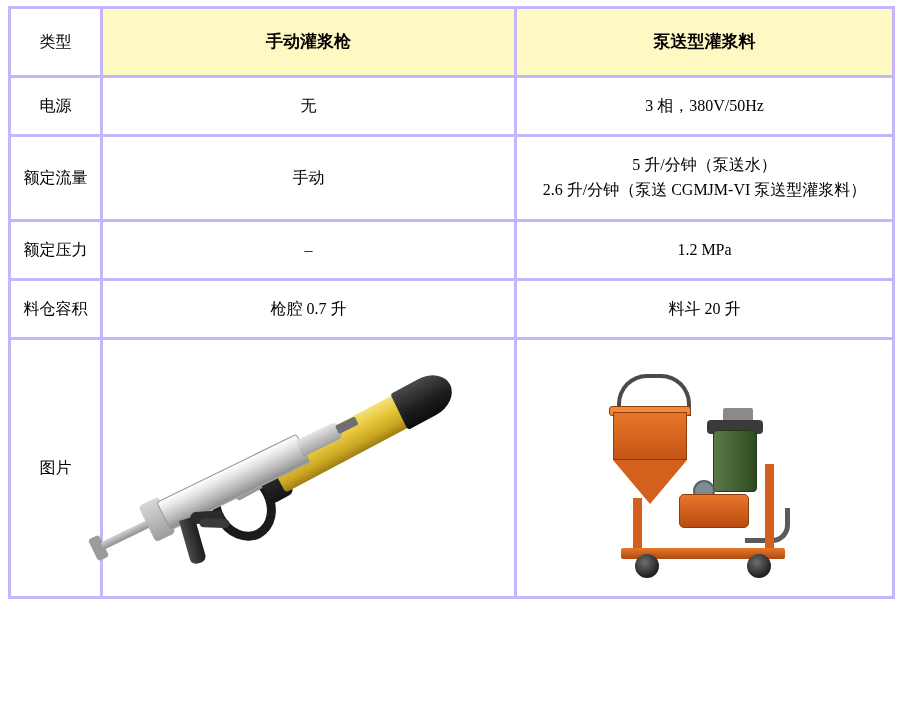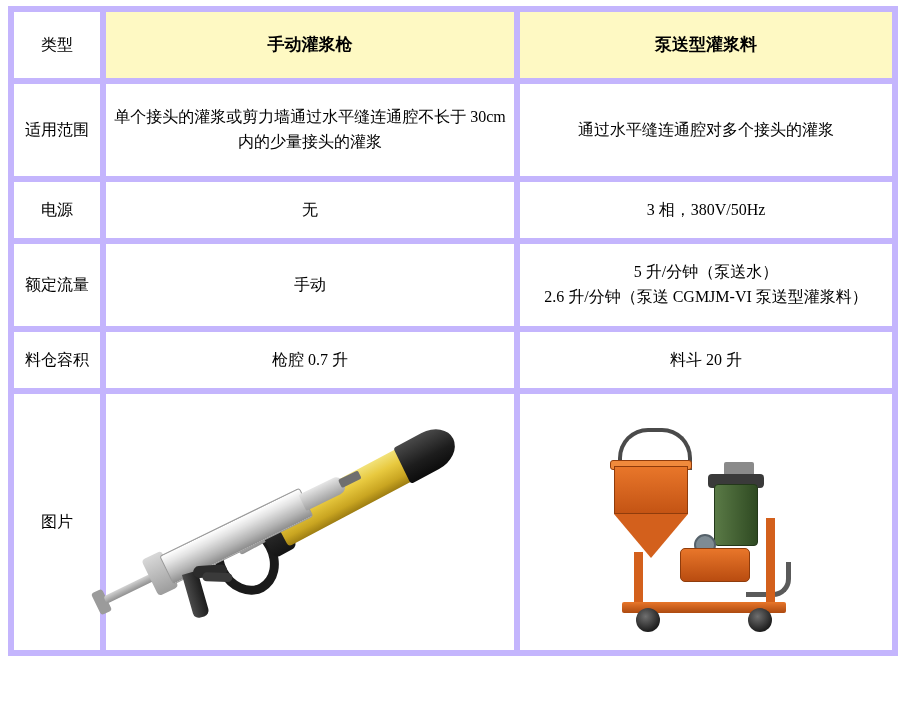--- a/index.html
+++ b/index.html
@@ -25,21 +25,21 @@
   table.spec {
     border-collapse: collapse;
     width: 884px;
     table-layout: fixed;
     border-top: 2px solid #6f6a58;
     border-bottom: 2px solid #6f6a58;
     border-left: 1px solid #b9b4a2;
     border-right: 1px solid #b9b4a2;
   }
   table.spec td {
-    border: 6px solid #c4b5fd;
+    border: 3px solid #c4b5fd;
     vertical-align: middle;
     text-align: center;
     font-size: 16px;
     line-height: 1.55;
     padding: 7px 8px;
   }
   col.c1 { width: 92px; }
   col.c2 { width: 414px; }
   col.c3 { width: 378px; }
 
@@ -388,41 +388,41 @@
         <col class="c3">
     </colgroup>
     <tbody>
       <tr class="header-row">
         <td class="label-cell">类型</td>
         <td>手动灌浆枪</td>
         <td>泵送型灌浆料</td>
       </tr>
 
 
-      <tr class="r-scope">
-        <td class="label-cell">适用范围</td>
-        <td class="just">单个接头的灌浆或剪力墙通过水平缝连通腔不长于 30cm 内的少量接头的灌浆</td>
-        <td>通过水平缝连通腔对多个接头的灌浆</td>
-      </tr>
 
       <tr class="r-power">
         <td class="label-cell">电源</td>
         <td>无</td>
         <td>3 相，380V/50Hz</td>
       </tr>
 
       <tr class="r-flow">
         <td class="label-cell">额定流量</td>
         <td>手动</td>
         <td class="two-line">
           <span>5 升/分钟（泵送水）</span>
           <span>2.6 升/分钟（泵送 CGMJM-VI 泵送型灌浆料）</span>
         </td>
       </tr>
 
+      <tr class="r-pressure">
+        <td class="label-cell">额定压力</td>
+        <td>–</td>
+        <td>1.2 MPa</td>
+      </tr>
 
       <tr class="r-capacity">
         <td class="label-cell">料仓容积</td>
         <td>枪腔 0.7 升</td>
         <td>料斗 20 升</td>
       </tr>
 
       <tr class="r-image">
         <td class="label-cell">图片</td>
         <td>

